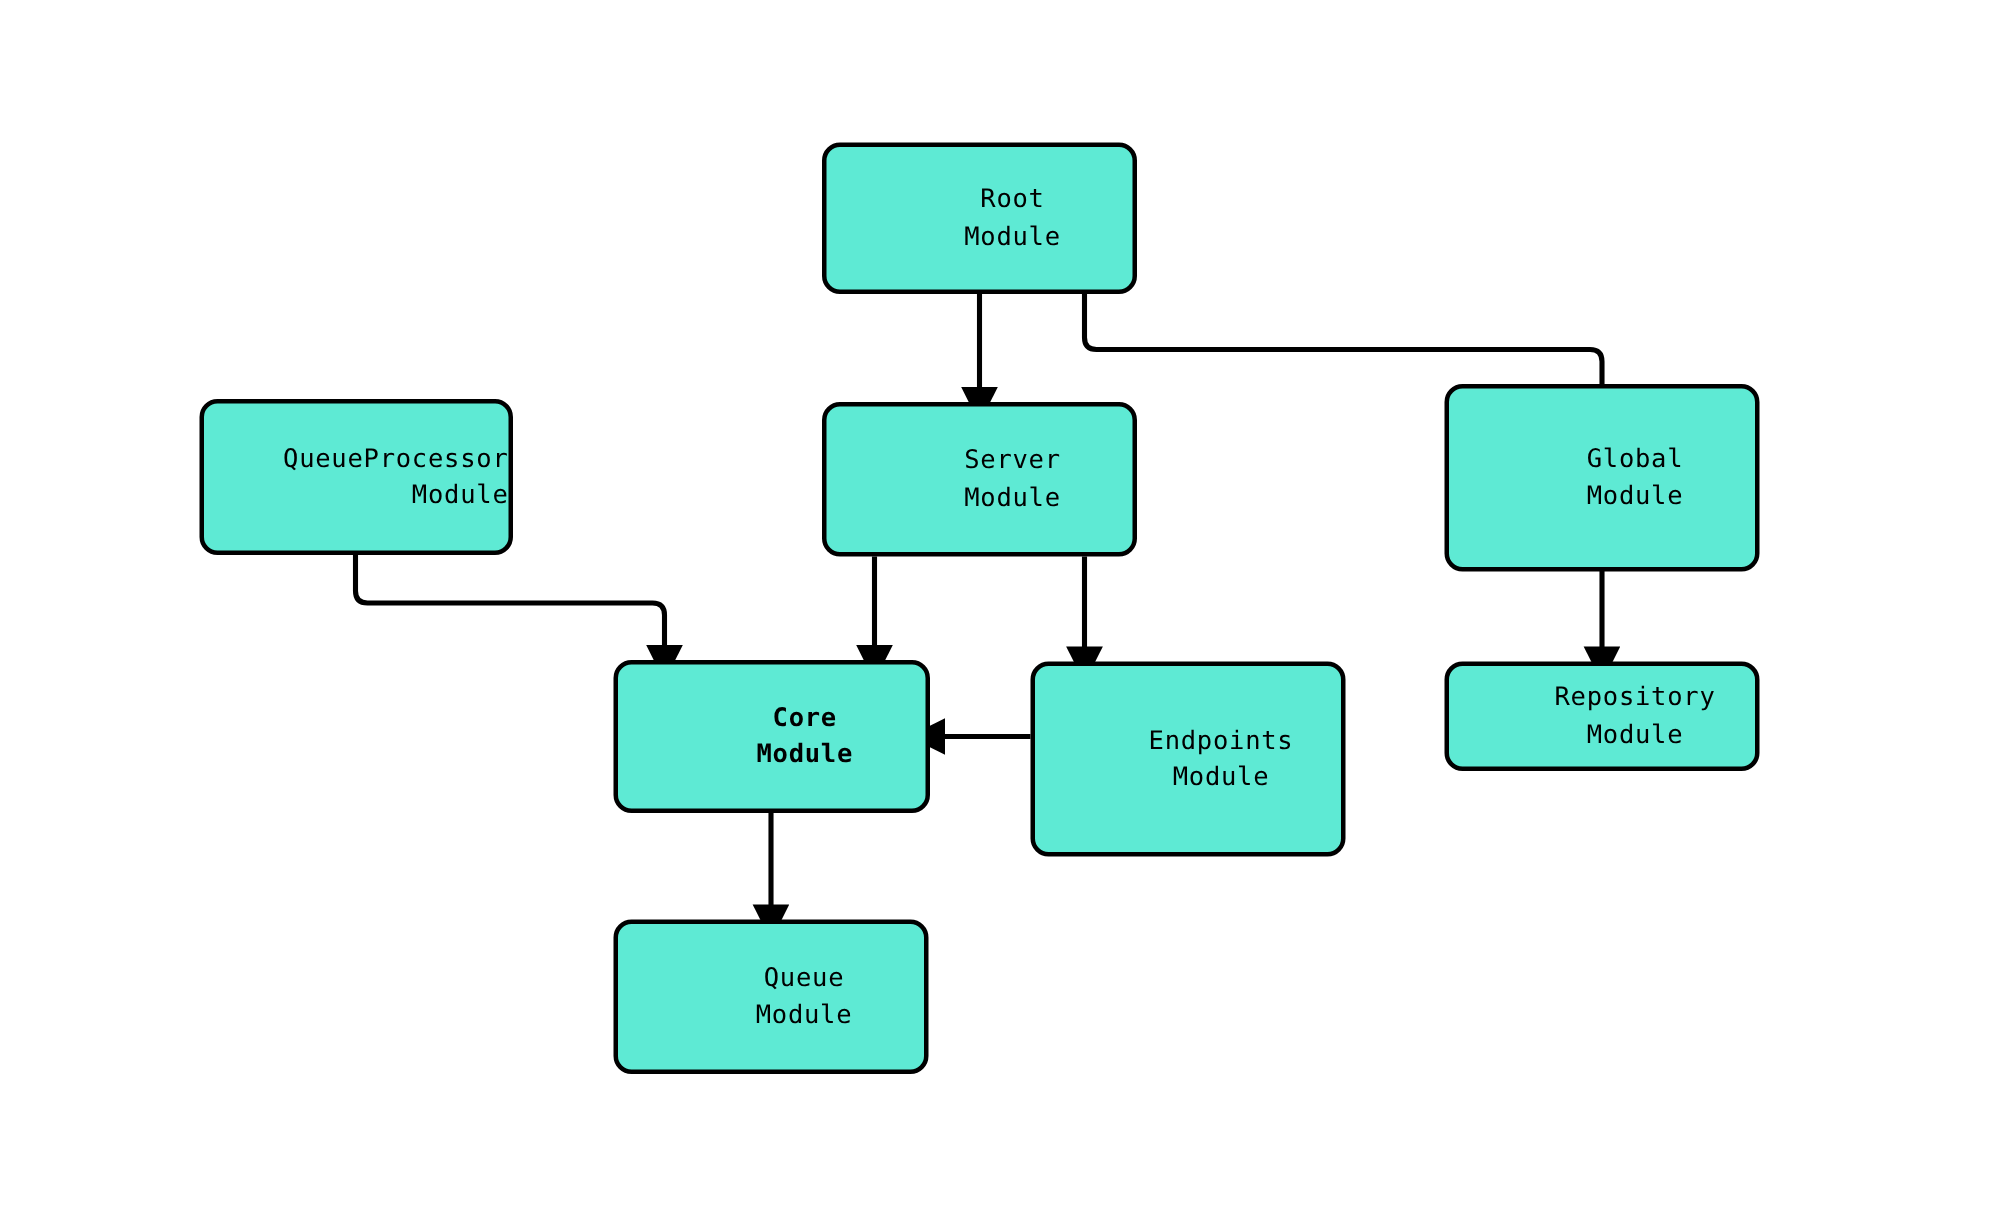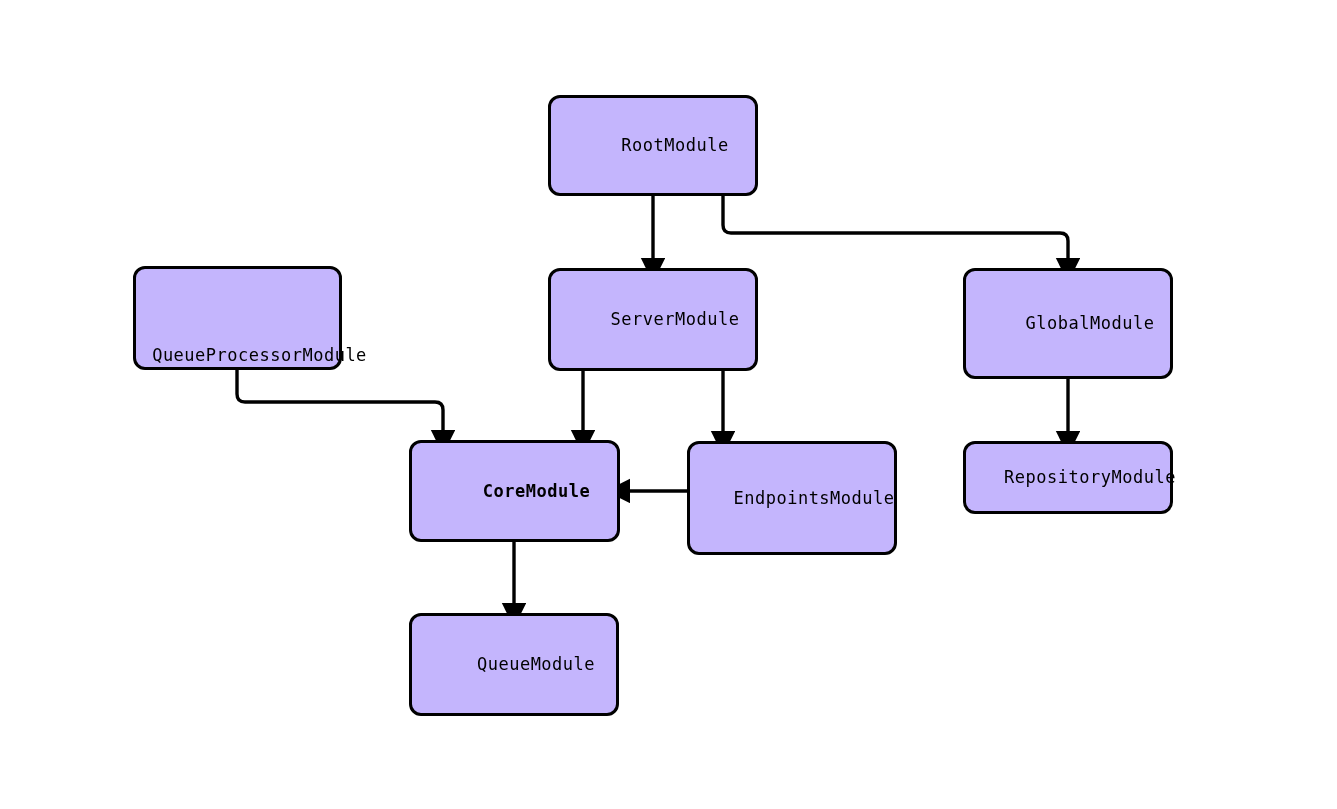--- a/index.html
+++ b/index.html
@@ -24,23 +24,23 @@
     top: 0;
     width: 1337px;
     height: 809px;
     pointer-events: none;
   }
   .node {
     position: absolute;
     box-sizing: border-box;
     border: 3px solid #000000;
     border-radius: 12px;
-    background: #c4b5fd;
+    background: #5eead4;
     display: flex;
-    flex-direction: row;
+    flex-direction: column;
     align-items: center;
     justify-content: center;
     text-align: center;
     color: #000000;
     font-size: 17px;
     line-height: 1.42;
     letter-spacing: 0.5px;
     z-index: 2;
     padding-left: 44px;
   }
@@ -78,29 +78,29 @@
         <span class="node-line">Module</span>
       </div>
       <div class="node" style="left: 133px; top: 266px; width: 209px; height: 104px; border-color: rgb(0, 0, 0); color: rgb(0, 0, 0); align-items: flex-end;">
         <span class="node-line">QueueProcessor</span>
         <span class="node-line">Module</span>
       </div>
       <div class="node" style="left: 548px; top: 268px; width: 210px; height: 103px; border-color: rgb(0, 0, 0); color: rgb(0, 0, 0); text-align: center;">
         <span class="node-line">Server</span>
         <span class="node-line">Module</span>
       </div>
-      <div class="node" style="left: 963px; top: 268px; width: 210px; height: 111px; border-color: rgb(0, 0, 0); color: rgb(0, 0, 0);">
+      <div class="node" style="left: 963px; top: 256px; width: 210px; height: 125px; border-color: rgb(0, 0, 0); color: rgb(0, 0, 0);">
         <span class="node-line">Global</span>
         <span class="node-line">Module</span>
       </div>
       <div class="node" style="left: 409px; top: 440px; width: 211px; height: 102px; border-color: rgb(0, 0, 0); color: rgb(0, 0, 0); font-weight: bold;">
         <span class="node-line">Core</span>
         <span class="node-line">Module</span>
       </div>
-      <div class="node" style="left: 687px; top: 441px; width: 210px; height: 114px; border-color: rgb(0, 0, 0); color: rgb(0, 0, 0);">
+      <div class="node" style="left: 687px; top: 441px; width: 210px; height: 130px; border-color: rgb(0, 0, 0); color: rgb(0, 0, 0);">
         <span class="node-line">Endpoints</span>
         <span class="node-line">Module</span>
       </div>
       <div class="node" style="left: 963px; top: 441px; width: 210px; height: 73px; border-color: rgb(0, 0, 0); color: rgb(0, 0, 0);">
         <span class="node-line">Repository</span>
         <span class="node-line">Module</span>
       </div>
       <div class="node" style="left: 409px; top: 613px; width: 210px; height: 103px; border-color: rgb(0, 0, 0); color: rgb(0, 0, 0);">
         <span class="node-line">Queue</span>
         <span class="node-line">Module</span>

